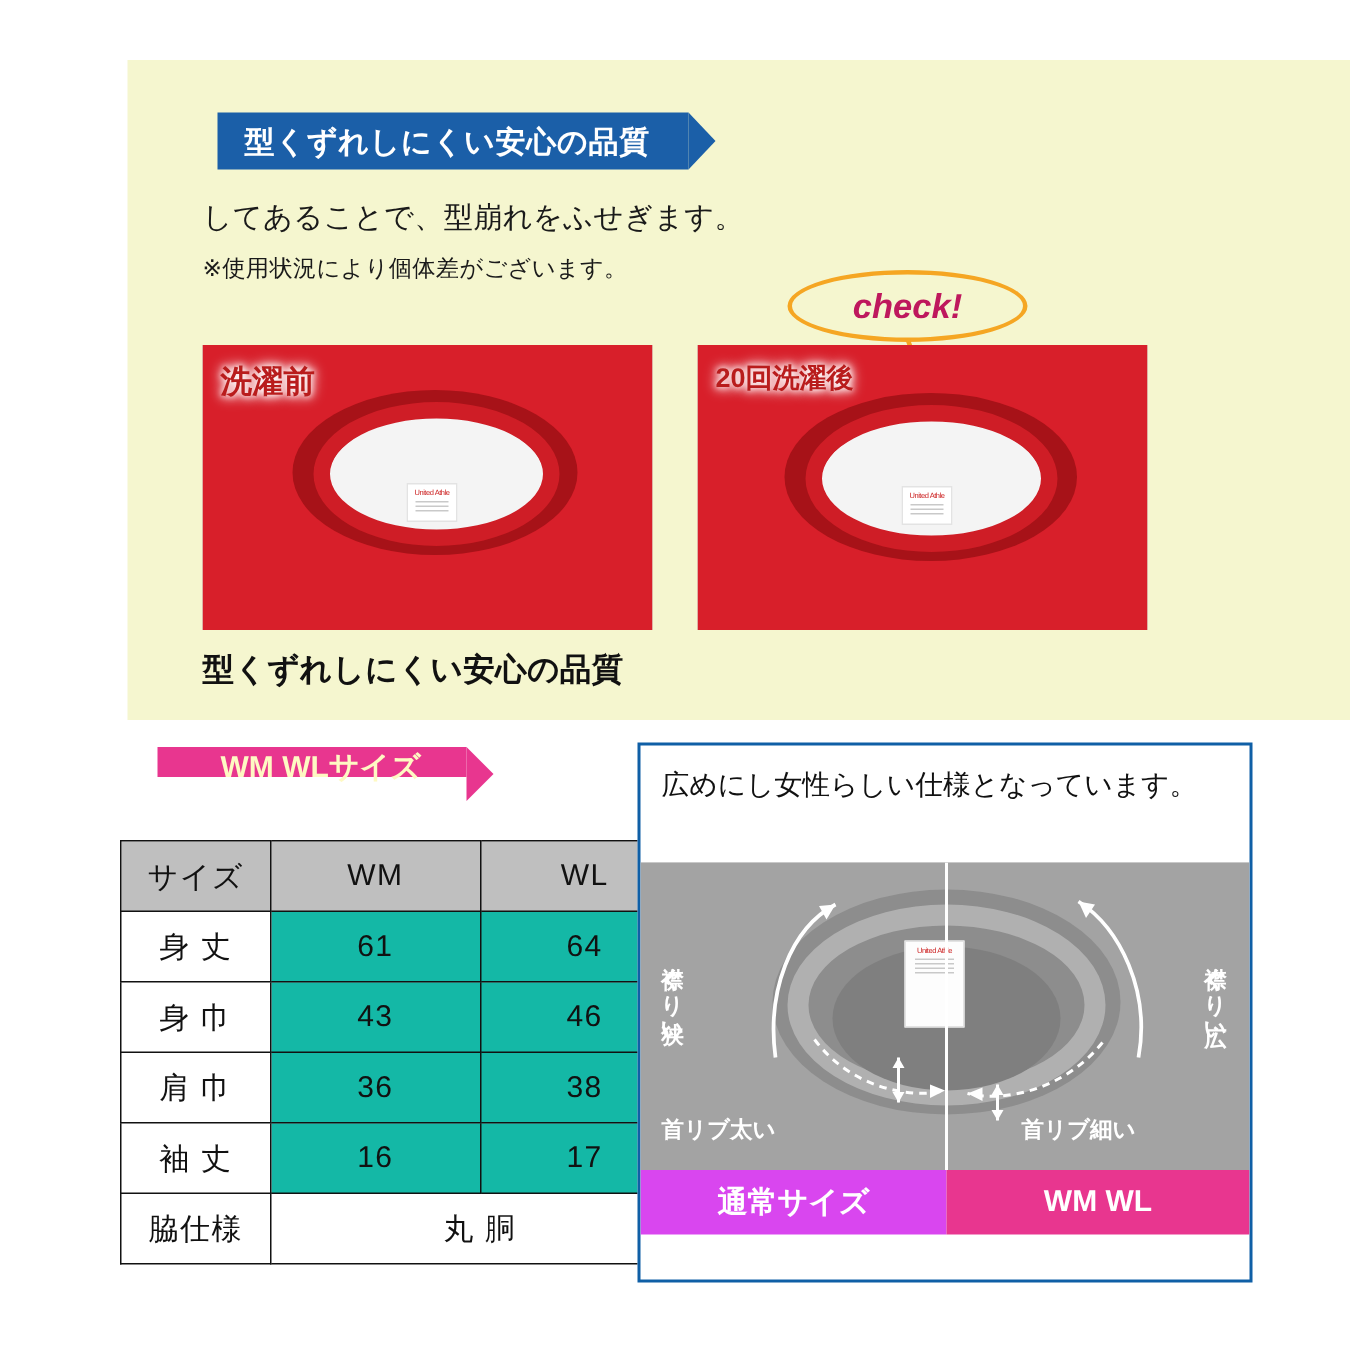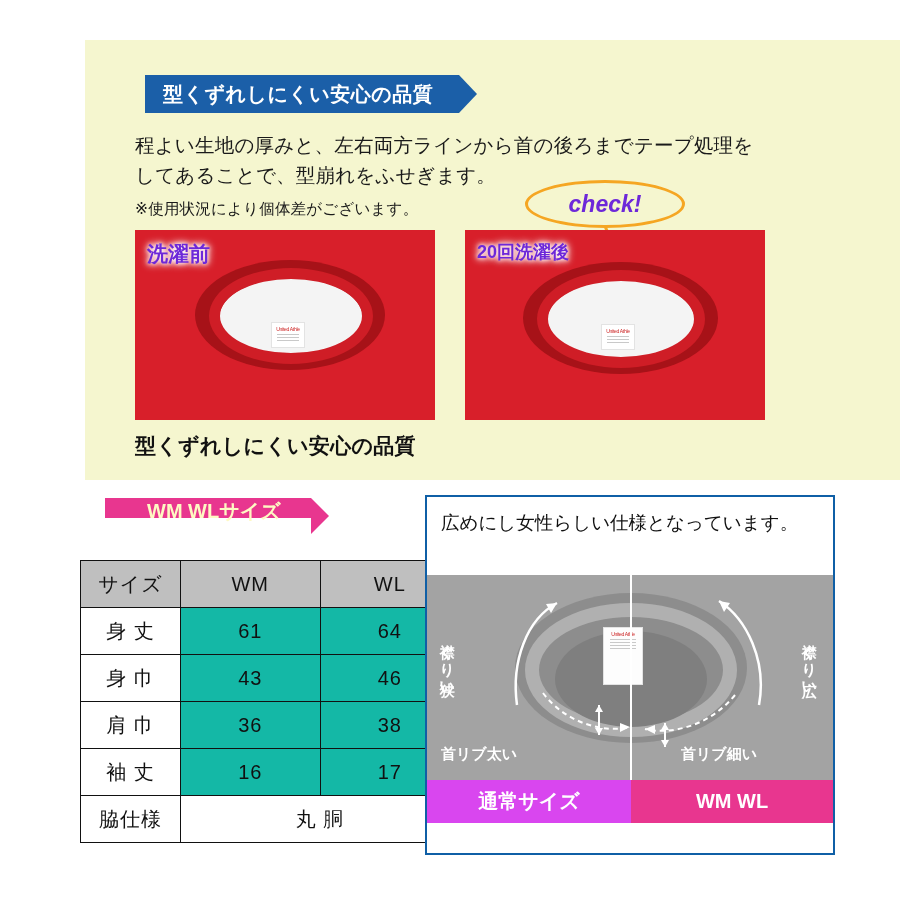--- a/index.html
+++ b/index.html
@@ -73,21 +73,21 @@
     width: 160px; height: 48px;
     border: 3px solid #f5a623;
     border-radius: 50%;
     background: transparent;
   }
   #check-text {
     position: absolute;
     left: 0; top: 0;
     width: 160px; height: 48px;
     display: flex; align-items: center; justify-content: center;
-    color: #6d28d9;
+    color: #be185d;
     font-weight: bold;
     font-style: italic;
     font-size: 23px;
   }
   #check-tail {
     position: absolute;
     left: 78px; top: 44px;
     width: 26px; height: 34px;
   }
 
@@ -98,21 +98,21 @@
     background: #cfcfcf;
   }
   #photo-before { left: 50px; top: 190px; width: 300px; height: 190px; }
   #photo-after  { left: 380px; top: 190px; width: 300px; height: 190px; }
 
   .photo-caption {
     position: absolute;
     left: 12px; top: 10px;
     font-size: 21px;
     font-weight: bold;
-    color: #6d28d9;
+    color: #b91c1c;
     z-index: 5;
     text-shadow: 0 0 4px #ffffff, 0 0 7px #ffffff, 0 0 10px #ffffff;
   }
   .photo-caption.small { font-size: 18px; }
 
   .shirt-red {
     position: absolute;
     left: 0; top: 0; width: 100%; height: 100%;
     background: #d81f2a;
   }
@@ -277,21 +277,20 @@
 </head>
 <body>
 
 <div id="top-section">
 
   <div class="ribbon">
     <span>型くずれしにくい安心の品質</span>
   </div>
 
   <div id="top-body">
-    <div class="line">程よい生地の厚みと、左右両方ラインから首の後ろまでテープ処理を</div>
     <div class="line">してあることで、型崩れをふせぎます。</div>
     <div class="note">※使用状況により個体差がございます。</div>
   </div>
 
   <div id="check-callout">
     <div id="check-bubble"></div>
     <div id="check-text">check!</div>
     <svg id="check-tail" viewBox="0 0 26 34">
       <path d="M2 2 C6 14, 12 24, 22 32" stroke="#f5a623" stroke-width="3" fill="none"></path>
       <path d="M22 32 L13 30 L19 23 Z" fill="#f5a623"></path>

